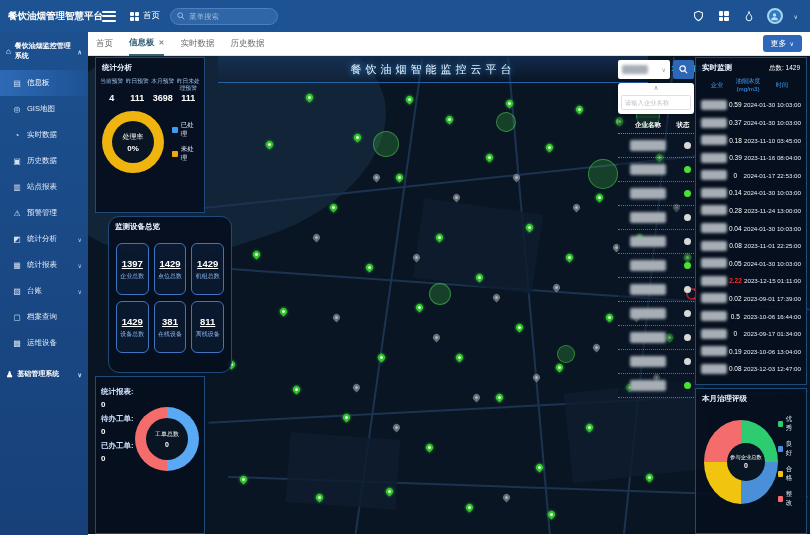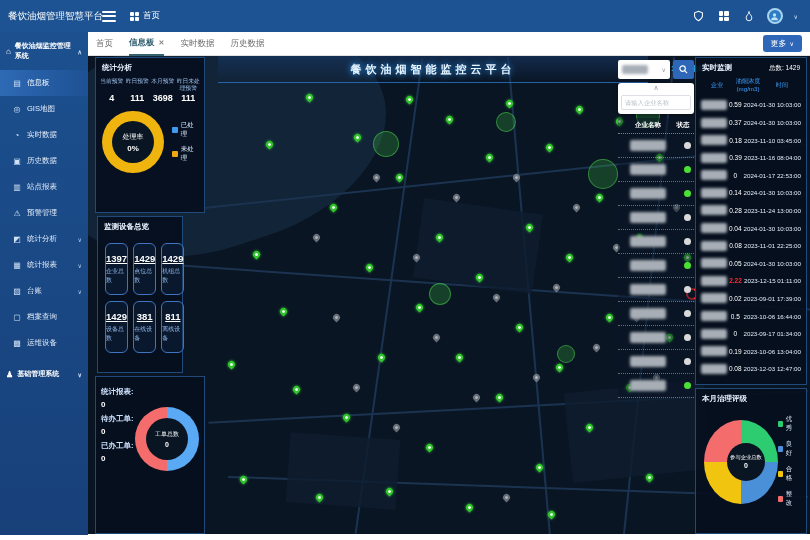--- a/index.html
+++ b/index.html
@@ -1,21 +1,21 @@
 <!DOCTYPE html>
 <html><head>
 <meta charset="utf-8">
 <style>
   * { margin:0; padding:0; box-sizing:border-box; }
   html,body { background:#fff; }
   body { font-family:"Liberation Sans", sans-serif; width:810px; height:540px; position:relative; overflow:hidden; }
 
   
   .topbar { position:absolute; left:0; top:0; width:810px; height:32px; background:#1d5392; display:flex; align-items:center; z-index:30; }
-  .tb-title { width:88px; padding-left:8px; color:#fff; font-size:9.5px; font-weight:normal; white-space:nowrap; }
+  .tb-title { width:88px; padding-left:8px; color:#fff; font-size:9.5px; font-weight:bold; white-space:nowrap; }
   .tb-burger { margin-left:14px; width:14px; height:11px; display:flex; flex-direction:column; justify-content:space-between; cursor:pointer; }
   .tb-burger span { display:block; height:2px; background:#fff; border-radius:1px; }
   .tb-home { margin-left:14px; display:flex; align-items:center; gap:4px; color:#fff; font-size:8.5px; }
   .mini-grid { width:9px; height:9px; display:grid; grid-template-columns:1fr 1fr; gap:1px; }
   .mini-grid i { background:#fff; border-radius:1px; }
   .tb-search { margin-left:10px; width:108px; height:17px; background:#2f66a7; border:1px solid #4a7fc0; border-radius:9px; display:flex; align-items:center; padding:0 6px; gap:4px; }
   .tb-search input { background:transparent; border:none; outline:none; color:#cfe2f7; font-size:7.5px; width:80px; font-family:"Liberation Sans",sans-serif; }
   .tb-search input::placeholder { color:#9dbbdd; }
   .tb-right { margin-left:auto; display:flex; align-items:center; gap:11px; padding-right:12px; }
   .tb-ic { width:14px; height:14px; display:flex; align-items:center; justify-content:center; cursor:pointer; }
@@ -46,21 +46,21 @@
   .blockpatch { position:absolute; background:#0e1d30; opacity:.8; }
   .cluster { position:absolute; border-radius:50%; background:rgba(70,220,70,.22); border:1px solid rgba(80,230,80,.45); }
   .pin { position:absolute; width:7px; height:7px; border-radius:50% 50% 50% 0; transform:rotate(-45deg); }
   .pin.green { background:#33c62c; box-shadow:0 0 3px rgba(60,255,60,.7); }
   .pin.gray { background:#8f969e; opacity:.7; }
   .pin::after { content:''; position:absolute; left:2px; top:2px; width:3px; height:3px; border-radius:50%; background:rgba(255,255,255,.9); }
   .red-ring { position:absolute; width:12px; height:12px; border:2.5px solid #ff2d2d; border-radius:50%; }
 
   
   .banner { position:absolute; left:130px; top:0; width:430px; height:27px; background:linear-gradient(180deg,rgba(22,54,98,.65),rgba(10,26,52,.15)); border-bottom:1px solid rgba(46,130,215,.65); z-index:5; }
-  .banner-title { text-align:center; line-height:26px; font-size:11px; font-weight:bold; letter-spacing:4px; color:#e6f4ff; text-shadow:0 0 7px #2e9fff; }
+  .banner-title { text-align:center; line-height:26px; font-size:11px; font-weight:normal; letter-spacing:4px; color:#e6f4ff; text-shadow:0 0 7px #2e9fff; }
   .banner-date { position:absolute; right:-64px; top:8px; font-size:7px; font-weight:bold; color:#2fc1ff; white-space:nowrap; }
 
   
   .panel { position:absolute; background:rgba(6,15,30,.93); border:1px solid #1f4a7a; z-index:10; }
   .p-title { font-size:7.5px; color:#e8f2ff; font-weight:bold; padding:5px 6px 3px 6px; }
 
   
   .warn-stats { display:flex; padding:2px 3px; }
   .warn-stats .ws { flex:1; text-align:center; }
   .warn-stats .ws .lb { font-size:5.8px; color:#9cc0ea; line-height:1.25; min-height:14px; }
@@ -145,20 +145,27 @@
       <span></span>
     </div>
   <div class="tb-home">
     <span class="mini-grid">
         <i></i>
         <i></i>
         <i></i>
         <i></i>
       </span>
     <span>首页</span>
+  </div>
+  <div class="tb-search">
+    <svg width="8" height="8" viewBox="0 0 10 10">
+        <circle cx="4" cy="4" r="3" fill="none" stroke="#9dbbdd" stroke-width="1.2"></circle>
+        <line x1="6.2" y1="6.2" x2="9" y2="9" stroke="#9dbbdd" stroke-width="1.2"></line>
+      </svg>
+    <input placeholder="菜单搜索" style="">
   </div>
   <div class="tb-right">
     <span class="tb-ic">
       <svg width="11" height="12" viewBox="0 0 14 14">
           <path d="M7 1 L12 3 V7 C12 10 7 13 7 13 C7 13 2 10 2 7 V3 Z" fill="none" stroke="#fff" stroke-width="1.3"></path>
         </svg>
     </span>
     <span class="tb-ic">
       <span class="mini-grid" style="width:10px;height:10px;">
           <i></i>
@@ -393,21 +400,21 @@
               <span>已处理</span>
             </div>
             <div class="lg-item">
               <span class="lg-sq" style="background: rgb(240, 166, 14);"></span>
               <span>未处理</span>
             </div>
           </div>
       </div>
     </div>
 
-    <div class="panel" style="left:9px;top:160px;width:86px;height:157px;">
+    <div class="panel" style="left:20px;top:160px;width:124px;height:157px;border-radius:11px;">
       <div class="p-title">监测设备总览</div>
       <div class="dev-grid" id="dev-grid">
           <div class="dev-box">
             <div class="num">1397</div>
             <div class="lb">企业总数</div>
           </div>
           <div class="dev-box">
             <div class="num">1429</div>
             <div class="lb">点位总数</div>
           </div>

